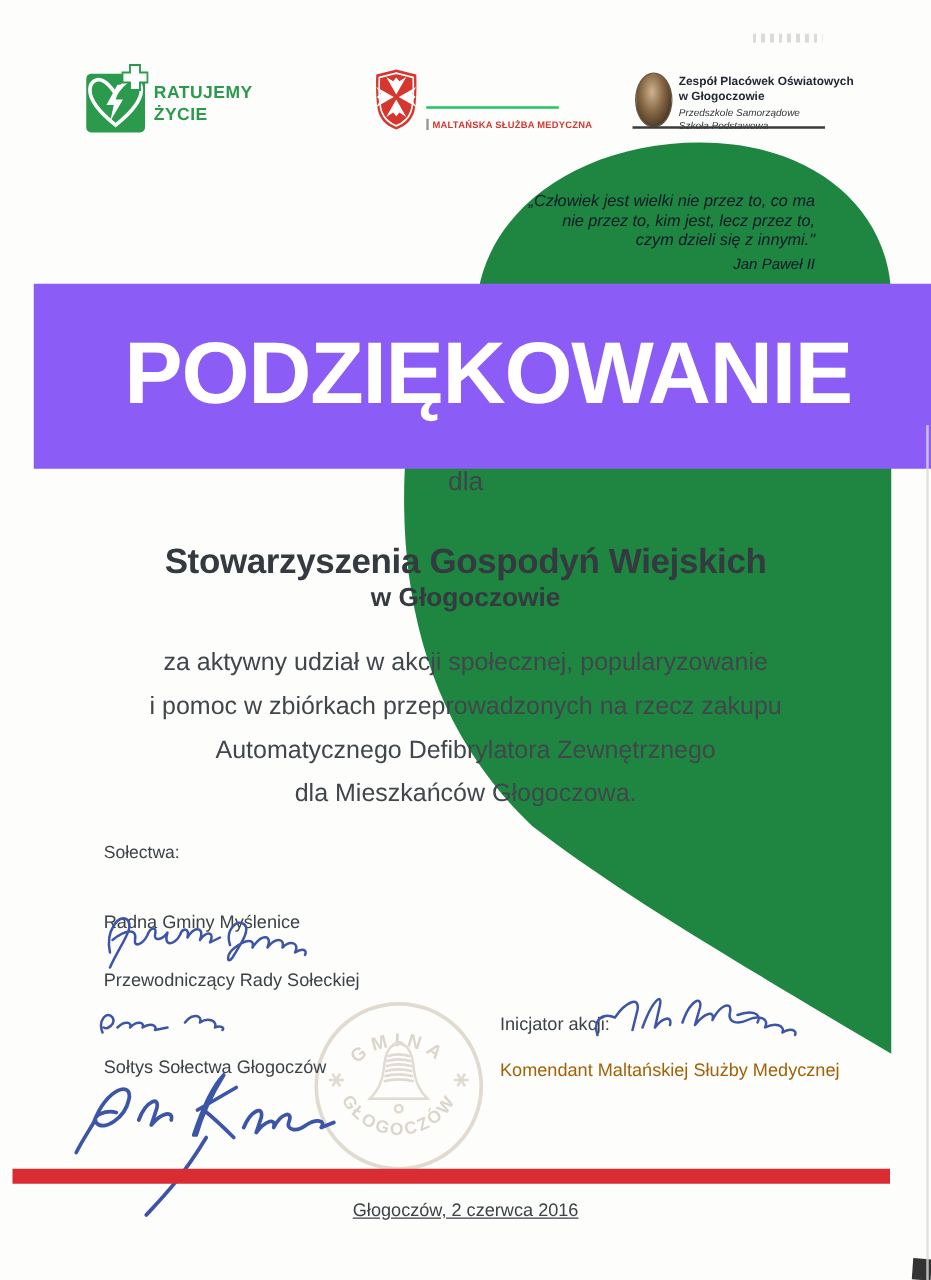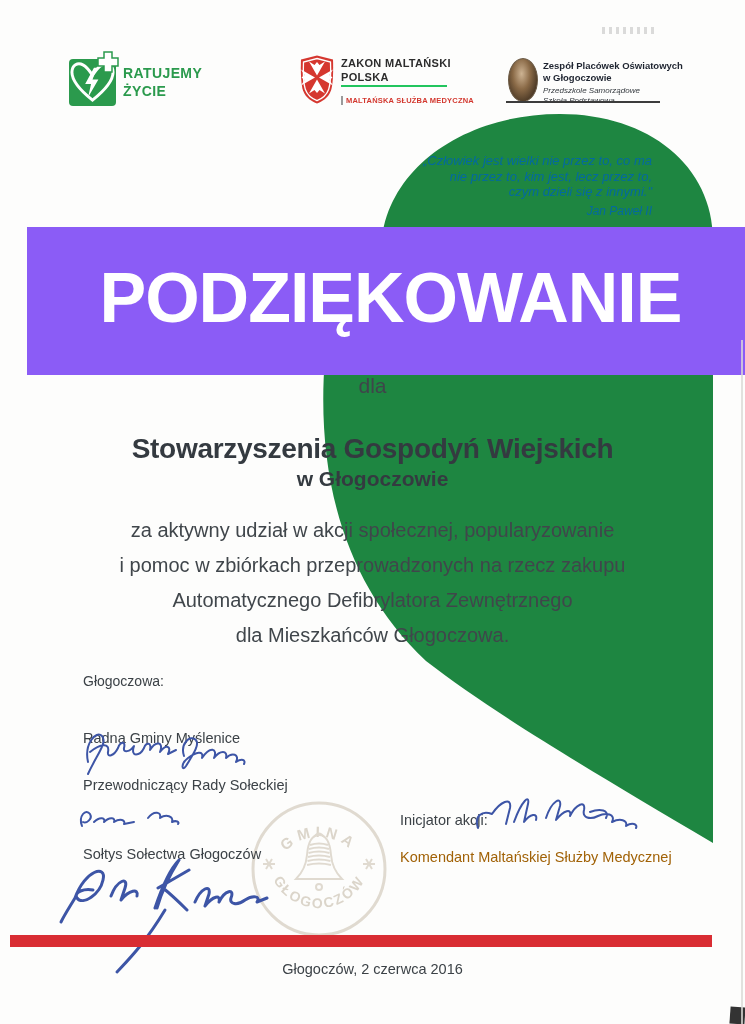--- a/index.html
+++ b/index.html
@@ -23,21 +23,21 @@
   #school-text{left:543px;top:60px;font-size:9.5px;font-weight:bold;color:#1e2430;line-height:12px;white-space:nowrap;}
   #school-sub{left:543px;top:86px;font-size:8px;font-style:italic;color:#33383d;line-height:10px;white-space:nowrap;}
   #school-rule{left:506px;top:101px;width:154px;height:2px;background:#3c3c3c;}
   #pencil-artifact{left:602px;top:27px;width:56px;height:7px;opacity:.35;
     background:repeating-linear-gradient(to right,#9a9a9a 0 3px,transparent 3px 7px);}
   
   #heart-svg{left:0;top:0;width:745px;height:1024px;pointer-events:none;}
   #banner{left:10px;top:227px;width:727px;height:148px;background:#8b5cf6;
     display:flex;align-items:center;justify-content:center;margin-left:17px;}
   #banner .title{font-size:70px;font-weight:bold;color:#ffffff;letter-spacing:-1px;white-space:nowrap;padding-bottom:6px;}
-  #quote{right:93px;top:153px;text-align:right;color:#0369a1;font-style:italic;
+  #quote{right:93px;top:153px;text-align:right;color:#0f172a;font-style:italic;
     font-size:13px;line-height:15.5px;white-space:nowrap;margin-left:16px;}
   #quote .attr{font-size:12px;margin-top:4px;}
   
   .center-line{left:0;right:0;text-align:center;white-space:nowrap;}
   #dla{top:374px;font-size:21px;color:#3f454a;}
   #recipient-name{top:433px;font-size:28px;font-weight:bold;color:#343a40;letter-spacing:-.3px;}
   #recipient-place{top:467px;font-size:21px;font-weight:bold;color:#343a40;}
   #body-par{left:0;right:0;top:513px;text-align:center;font-size:20px;line-height:35px;color:#40464b;white-space:nowrap;}
   
   .label{font-size:14px;color:#3c4247;white-space:nowrap;}
@@ -49,21 +49,21 @@
   #init-role{left:400px;top:847px;font-size:14.5px;line-height:20px;white-space:nowrap;color:#a16207;}
   .sig{stroke:#3d55a6;fill:none;stroke-linecap:round;stroke-linejoin:round;}
   #sig1{left:80px;top:722px;} #sig2{left:76px;top:806px;}
   #sig3{left:55px;top:858px;} #sig4{left:470px;top:788px;}
   
   #stamp{left:244px;top:794px;width:150px;height:150px;opacity:.9;}
   .stamp-stroke{stroke:#ddd7cc;fill:none;}
   .stamp-text{fill:#d8d1c5;font-family:"Liberation Sans",sans-serif;font-weight:bold;}
   
   #strip{left:10px;top:935px;width:702px;height:12px;background:#d92d33;}
-  #date-line{top:961px;font-size:14.5px;color:#3c4247;}
+  #date-line{top:961px;font-size:14.5px;color:#3c4247;text-decoration:underline;}
   #corner-mark{left:730px;top:1007px;width:15px;height:17px;background:#333;transform:rotate(4deg);}
   #edge-line{left:741px;top:340px;width:2px;height:684px;background:#d9d9d6;opacity:.8;}
 </style>
 </head>
 <body>
 
 <div id="page">
 
   <svg id="heart-svg" class="abs" viewBox="0 0 745 1024">
     <path d="M560,114 C470,114 396,162 383,231 L325,357 C316,470 341,581 426,661 C492,712 581,765 713,843 L713,240 C713,166 649,114 560,114 Z" fill="#1e8641"></path>
@@ -86,24 +86,20 @@
   <svg class="abs" id="malta-shield" viewBox="0 0 38 50">
     <path d="M19,1 L35,5 C35,5 36,27 33,36 C30,44 24,47 19,49 C14,47 8,44 5,36 C2,27 3,5 3,5 Z" fill="#d5372f"></path>
     <path d="M19,4 L32.5,7.5 C32.5,7.5 33.3,27 30.7,34.8 C28.2,41.8 23.3,44.5 19,46.2 C14.7,44.5 9.8,41.8 7.3,34.8 C4.7,27 5.5,7.5 5.5,7.5 Z" fill="none" stroke="#ffffff" stroke-width="1.3"></path>
     <g transform="translate(19,23)" fill="#ffffff">
       <path id="mc-arm" d="M0,-2 L-8,-16 L-2.5,-12.5 L0,-15.5 L2.5,-12.5 L8,-16 Z"></path>
       <use href="#mc-arm" transform="rotate(90)"></use>
       <use href="#mc-arm" transform="rotate(180)"></use>
       <use href="#mc-arm" transform="rotate(270)"></use>
     </g>
   </svg>
-  <div class="abs" id="malta-text">
-    <div>ZAKON MALTAŃSKI</div>
-    <div>POLSKA</div>
-  </div>
   <div class="abs" id="malta-band">
     <span>MALTAŃSKA SŁUŻBA MEDYCZNA</span>
   </div>
 
   <div class="abs" id="school-oval"></div>
   <div class="abs" id="school-text">
     <div>Zespół Placówek Oświatowych</div>
     <div>w Głogoczowie</div>
   </div>
   <div class="abs" id="school-sub">
@@ -159,21 +155,21 @@
       <circle cx="0" cy="18" r="3"></circle>
     </g>
     <g class="stamp-stroke" stroke-width="2" transform="translate(-50,-5)">
       <path d="M-6,0 H6 M-3,-5 L3,5 M-3,5 L3,-5"></path>
     </g>
     <g class="stamp-stroke" stroke-width="2" transform="translate(50,-5)">
       <path d="M-6,0 H6 M-3,-5 L3,5 M-3,5 L3,-5"></path>
     </g>
   </svg>
 
-  <div class="abs label" id="wdzieczni">Głogoczowa:</div>
+  <div class="abs label" id="wdzieczni">Sołectwa:</div>
   <div class="abs label" id="role1">Radna Gminy Myślenice</div>
   <svg class="abs" id="sig1" width="170" height="58" viewBox="0 0 170 58">
     <path class="sig" stroke-width="2" d="M8,40 C4,22 16,8 22,14 C28,20 16,34 8,52 M10,30 C20,22 30,20 28,30 C27,36 34,34 38,26 C40,20 46,18 44,26 C43,31 50,30 54,24 C50,36 60,34 64,26 C66,20 72,20 70,28 C76,18 84,20 80,30 C86,22 92,24 88,32 L96,28"></path>
     <path class="sig" stroke-width="2" d="M104,34 C100,22 110,12 116,18 C120,23 112,34 106,44 C102,50 100,42 108,36 C116,30 124,28 122,36 C130,24 138,26 134,36 C140,28 148,28 146,36 C152,30 160,32 156,40 C162,36 166,38 164,42"></path>
   </svg>
   <div class="abs label" id="role2">Przewodniczący Rady Sołeckiej</div>
   <svg class="abs" id="sig2" width="115" height="30" viewBox="0 0 115 30">
     <path class="sig" stroke-width="2" d="M6,20 C2,10 10,2 14,8 C17,13 10,18 7,16 M18,16 C24,10 30,12 28,16 C34,10 40,12 38,16 C44,12 50,14 48,18 L58,16 M72,12 C78,4 86,6 84,12 C90,8 98,10 96,16 C100,14 104,16 102,18"></path>
   </svg>
   <div class="abs label" id="role3">Sołtys Sołectwa Głogoczów</div>

